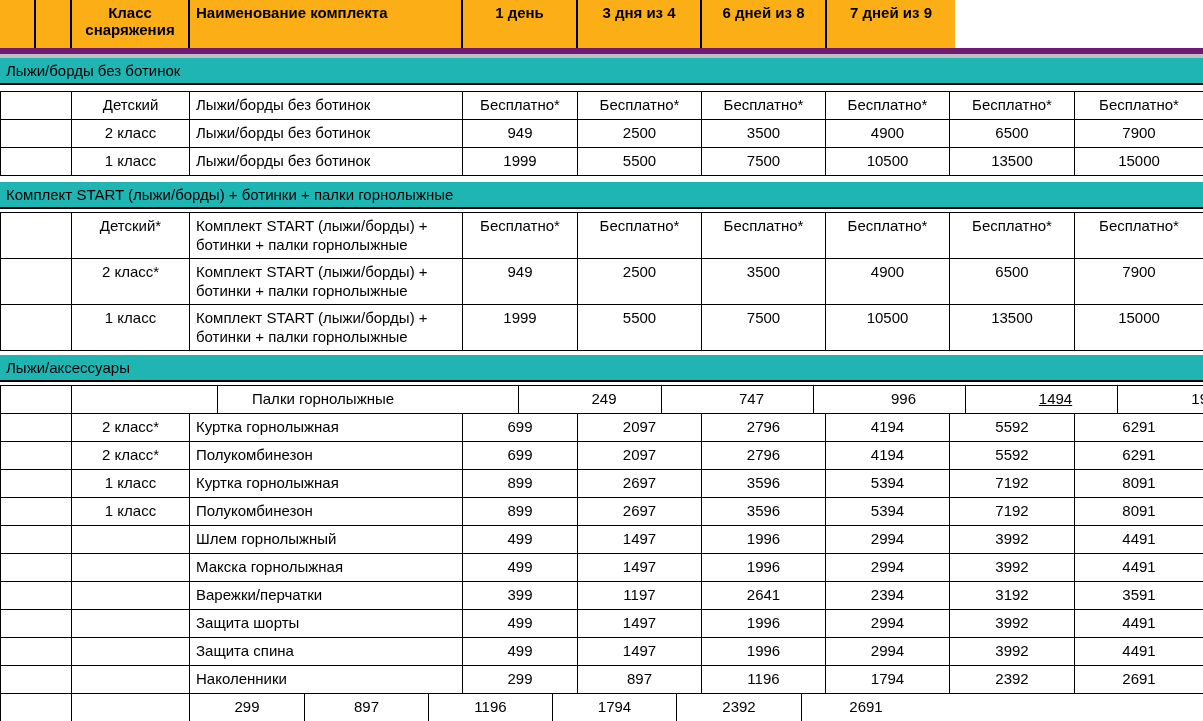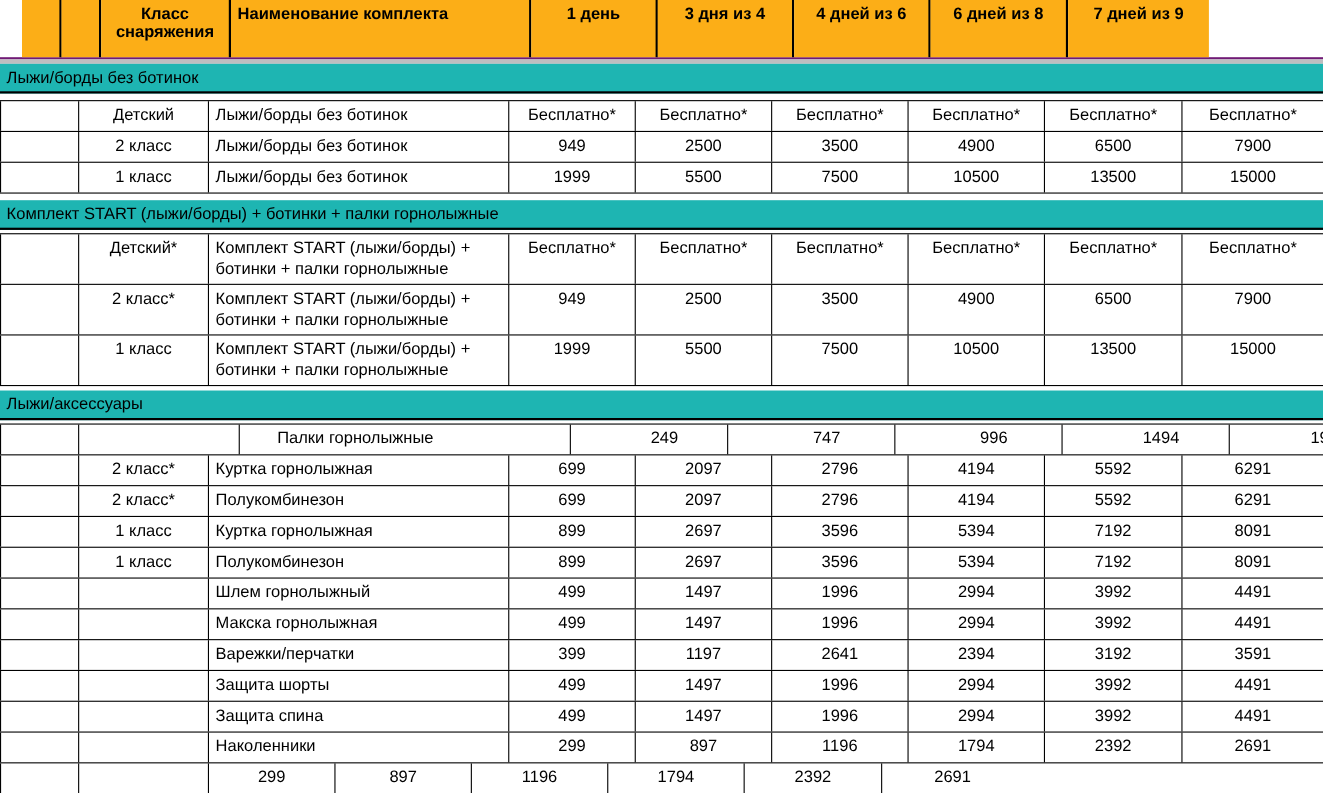--- a/index.html
+++ b/index.html
@@ -1,21 +1,21 @@
 <!DOCTYPE html>
 <html><head>
 <meta charset="utf-8">
 <style>
   html, body { margin: 0; padding: 0; background: #ffffff; }
   body { font-family: "Liberation Sans", "DejaVu Sans", sans-serif; color: #000; }
   #table {
     position: relative; width: 1203px; height: 721px;
     overflow: hidden; background: #ffffff;
   }
-  .hrow { display: flex; height: 54px; border-bottom: 2px solid #701a75; box-sizing: border-box; padding-left: 20px; }
+  .hrow { display: flex; height: 54px; border-bottom: 6px solid #701a75; box-sizing: border-box; }
   .hcell {
     background: var(--orange); border-right: 2px solid #000; box-sizing: border-box;
     font-weight: bold; font-size: 15px; line-height: 17px;
     padding-top: 4px; text-align: center; overflow: hidden; flex: 0 0 auto;
   }
   .hcell.left { text-align: left; padding-left: 6px; }
   .hcell.noline { border-right: none; }
   .gray-strip { height: 4px; background: #bdbec0; }
   .section-title {
     height: 27px; background: var(--teal); border-bottom: 2px solid #000;
@@ -39,21 +39,20 @@
 <body>
 
 <div id="table" style="--orange: #FCAE17; --teal: #1EB5B2;">
     <div class="hrow">
       <div class="hcell" style="width: 36px;"></div>
       <div class="hcell" style="width: 36px;"></div>
       <div class="hcell" style="width: 118px;">Класс снаряжения</div>
       <div class="hcell left" style="width: 273px;">Наименование комплекта</div>
       <div class="hcell" style="width: 115px;">1 день</div>
       <div class="hcell" style="width: 124px;">3 дня из 4</div>
-      <div class="hcell" style="width: 124px;">4 дней из 6</div>
       <div class="hcell" style="width: 125px;">6 дней из 8</div>
       <div class="hcell noline" style="width: 128px;">7 дней из 9</div>
     </div>
     <div class="gray-strip"></div>
     <div class="section-title">Лыжи/борды без ботинок</div>
     <div class="rows mt6">
       <div class="row" style="height: 28px;">
         <div class="cell first" style="width: 72px;"></div>
         <div class="cell" style="width: 118px;">Детский</div>
         <div class="cell name" style="width: 273px;">Лыжи/борды без ботинок</div>
@@ -125,21 +124,21 @@
     </div>
     <div class="section-title mt4">Лыжи/аксессуары</div>
     <div class="rows mt3">
       <div class="row" style="height: 28px; gap: 28px;">
         <div class="cell first" style="width: 72px;"></div>
         <div class="cell" style="width: 118px;"></div>
         <div class="cell name" style="width: 273px;">Палки горнолыжные</div>
         <div class="cell" style="width: 115px;">249</div>
         <div class="cell" style="width: 124px;">747</div>
         <div class="cell" style="width: 124px;">996</div>
-        <div class="cell" style="width: 124px;">1494</div>
+        <div class="cell" style="width: 124px; text-decoration: underline;">1494</div>
         <div class="cell" style="width: 125px;">1992</div>
         <div class="cell last" style="width: 128px;">2241</div>
       </div>
       <div class="row" style="height: 28px;">
         <div class="cell first" style="width: 72px;"></div>
         <div class="cell" style="width: 118px;">2 класс*</div>
         <div class="cell name" style="width: 273px;">Куртка горнолыжная</div>
         <div class="cell" style="width: 115px;">699</div>
         <div class="cell" style="width: 124px;">2097</div>
         <div class="cell" style="width: 124px;">2796</div>

